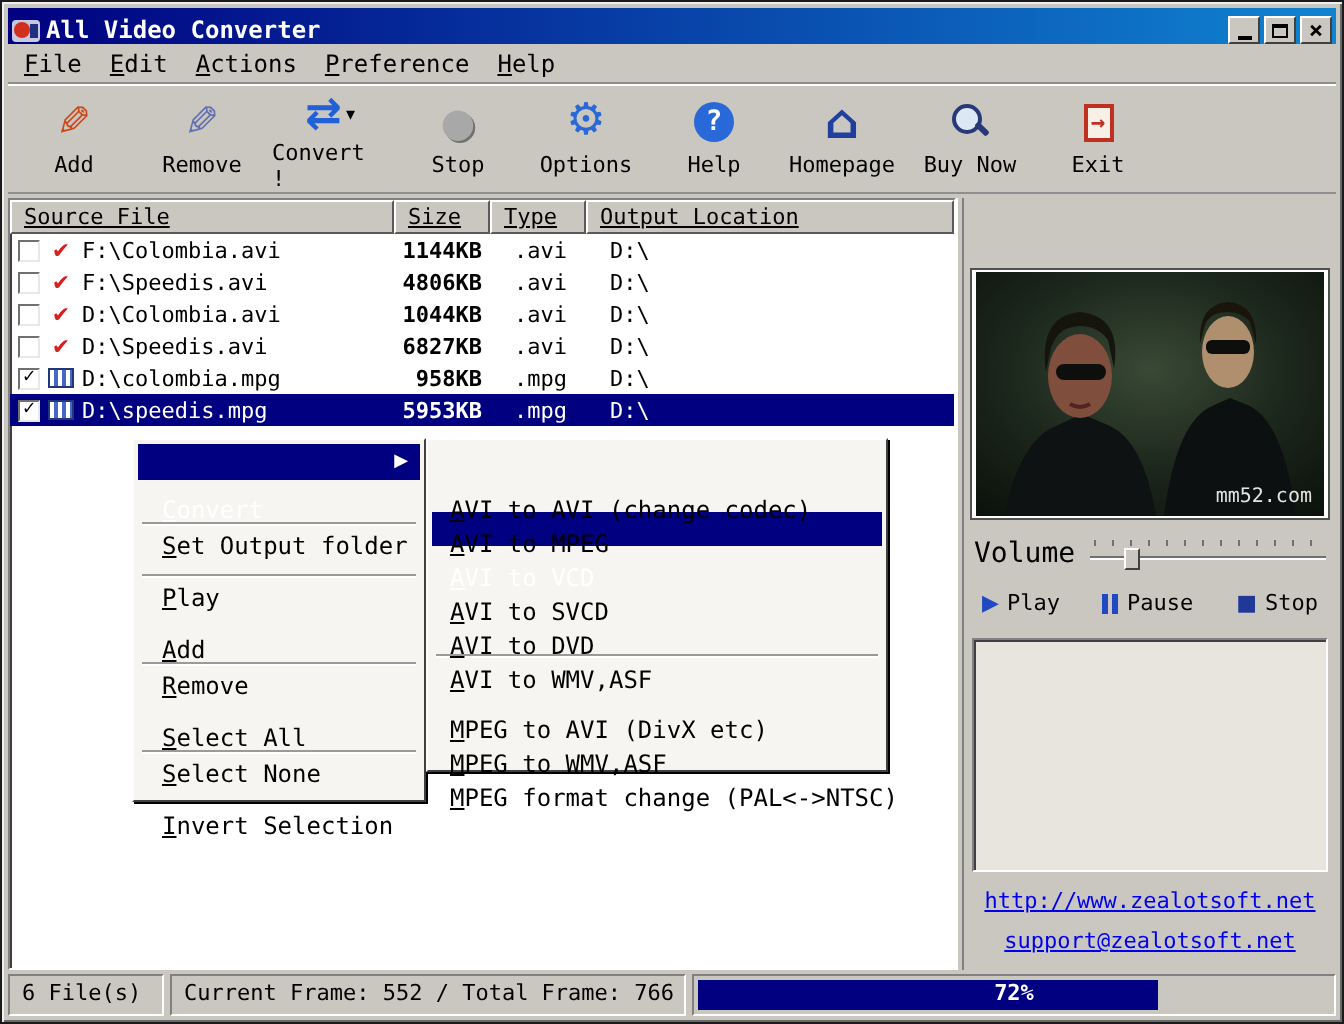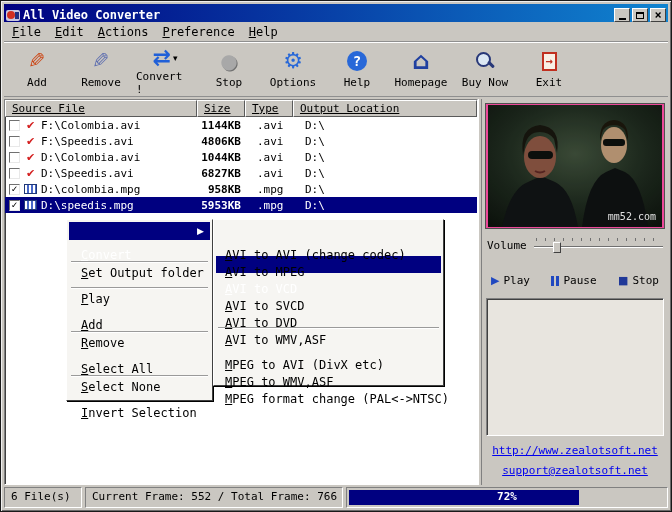--- a/index.html
+++ b/index.html
@@ -81,22 +81,22 @@
   .c4 { flex:1; padding-left:12px; white-space:nowrap; }
   .cb { flex:0 0 11px; width:11px; height:11px; background:#fff; border:1px solid;
         border-color:#707070 #e8e8e8 #e8e8e8 #707070; display:flex; align-items:center;
         justify-content:center; font-size:10px; color:#000; line-height:1; }
   .stat-check { color:#d42020; font-family:"DejaVu Sans", sans-serif; font-size:11px; width:13px; text-align:center; }
   .media-icon { width:13px; height:10px; border:1px solid #203878;
         background: repeating-linear-gradient(90deg,#fff 0 2px,#4868c8 2px 4px); }
   
   .splitter { flex:0 0 4px; background:#cac7c1; border-left:1px solid #fff; border-right:1px solid #808080; }
   .rightpanel { flex:0 0 186px; display:flex; flex-direction:column; padding:4px 3px 2px; }
-  .preview { flex:0 0 126px; background:#ec4899; border:1px solid #505050; display:flex; align-items:center; justify-content:center; }
-  .volume-row { display:flex; align-items:center; gap:7px; margin:9px 2px 12px; font-size:11px; }
+  .preview { flex:0 0 126px; background:#ffffff; border:1px solid #505050; display:flex; align-items:center; justify-content:center;margin-top:31px; }
+  .volume-row { display:flex; align-items:center; gap:7px; margin:9px 2px 1px; font-size:14px; }
   .slider { position:relative; flex:1; height:15px; }
   .slider-ticks { position:absolute; left:2px; right:2px; top:0; height:3px;
         background: repeating-linear-gradient(90deg,#707070 0 1px,transparent 1px 9px); }
   .slider-track { position:absolute; left:0; right:0; top:8px; height:2px;
         border-top:1px solid #707070; border-bottom:1px solid #fff; }
   .slider-thumb { position:absolute; left:15%; top:4px; width:8px; height:11px; background:#cac7c1;
         border:1px solid; border-color:#fff #404040 #404040 #fff; }
   .controls-row { display:flex; justify-content:space-between; align-items:center; margin:8px 4px 4px; font-size:11px; }
   .pbtn { display:flex; align-items:center; gap:4px; padding:1px 2px; }
   .p-play { color:#2048c0; font-family:"DejaVu Sans", sans-serif; font-size:11px; }

